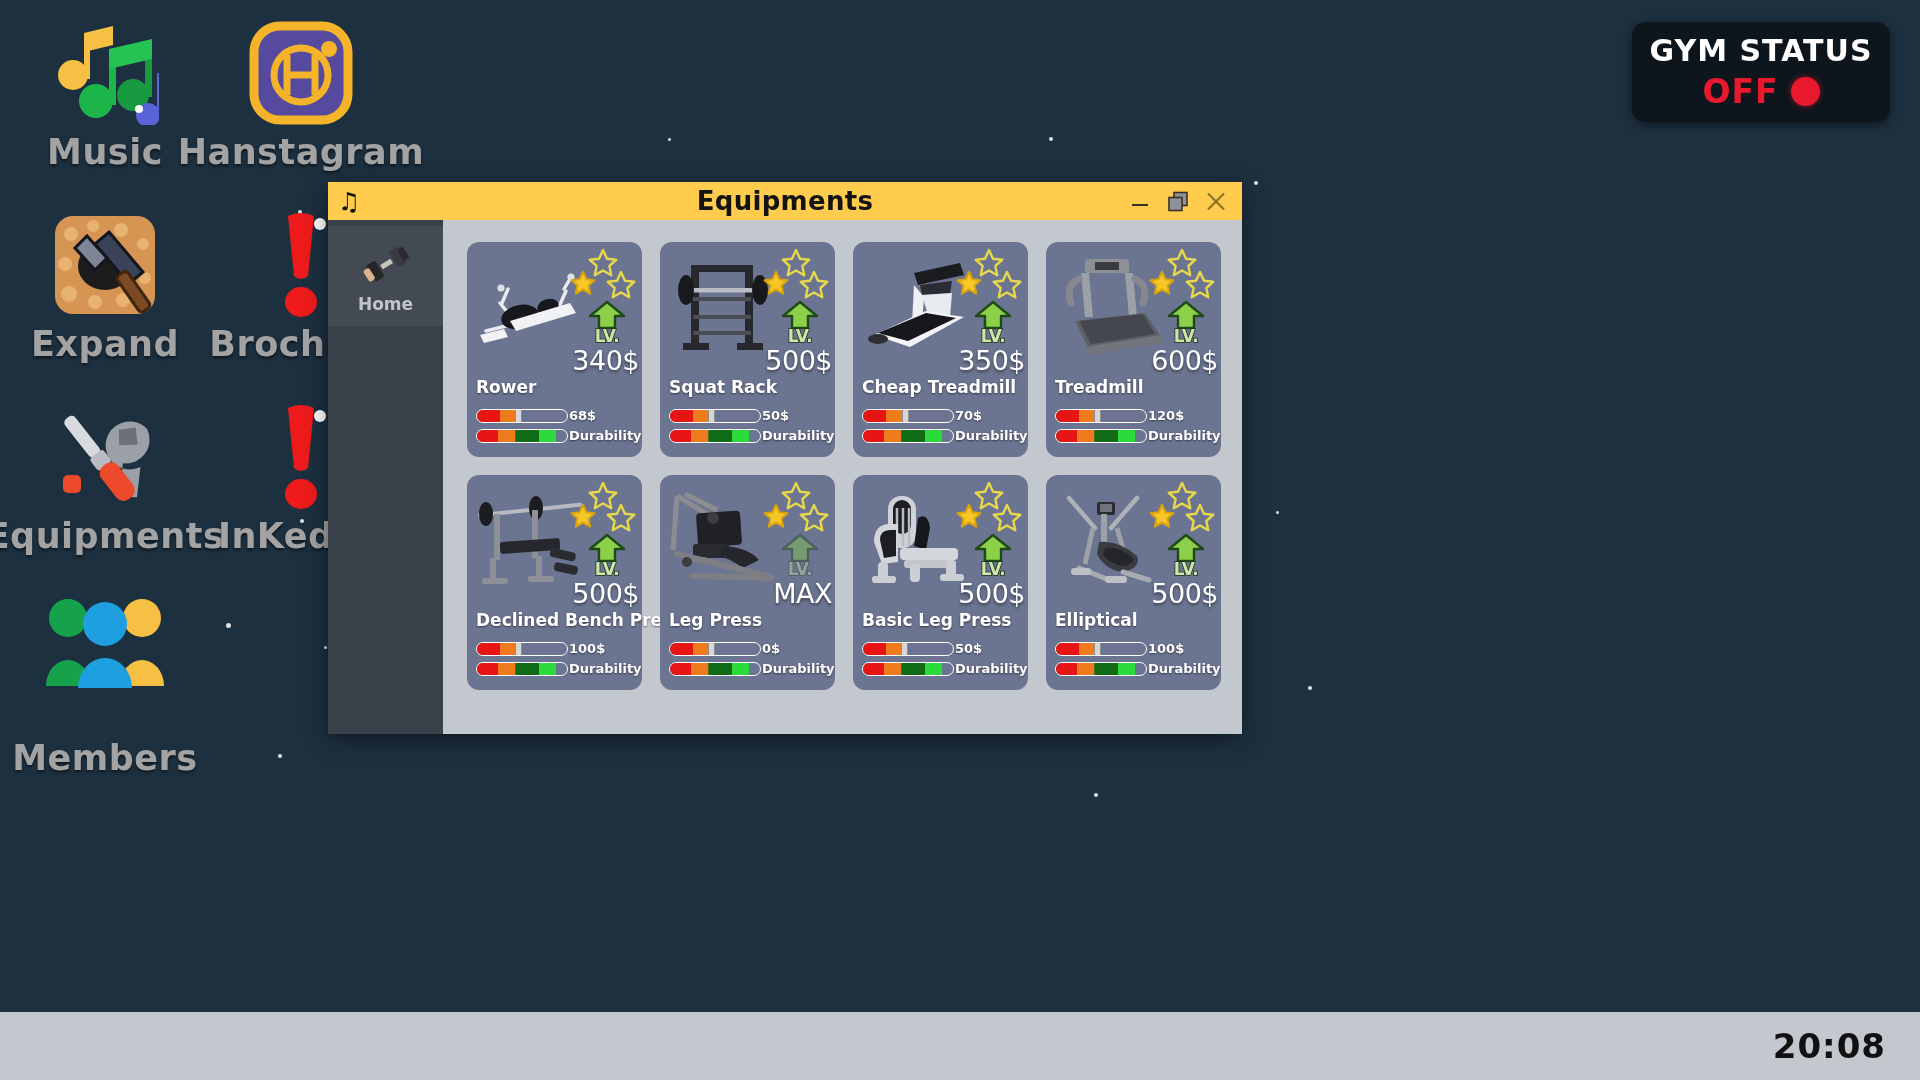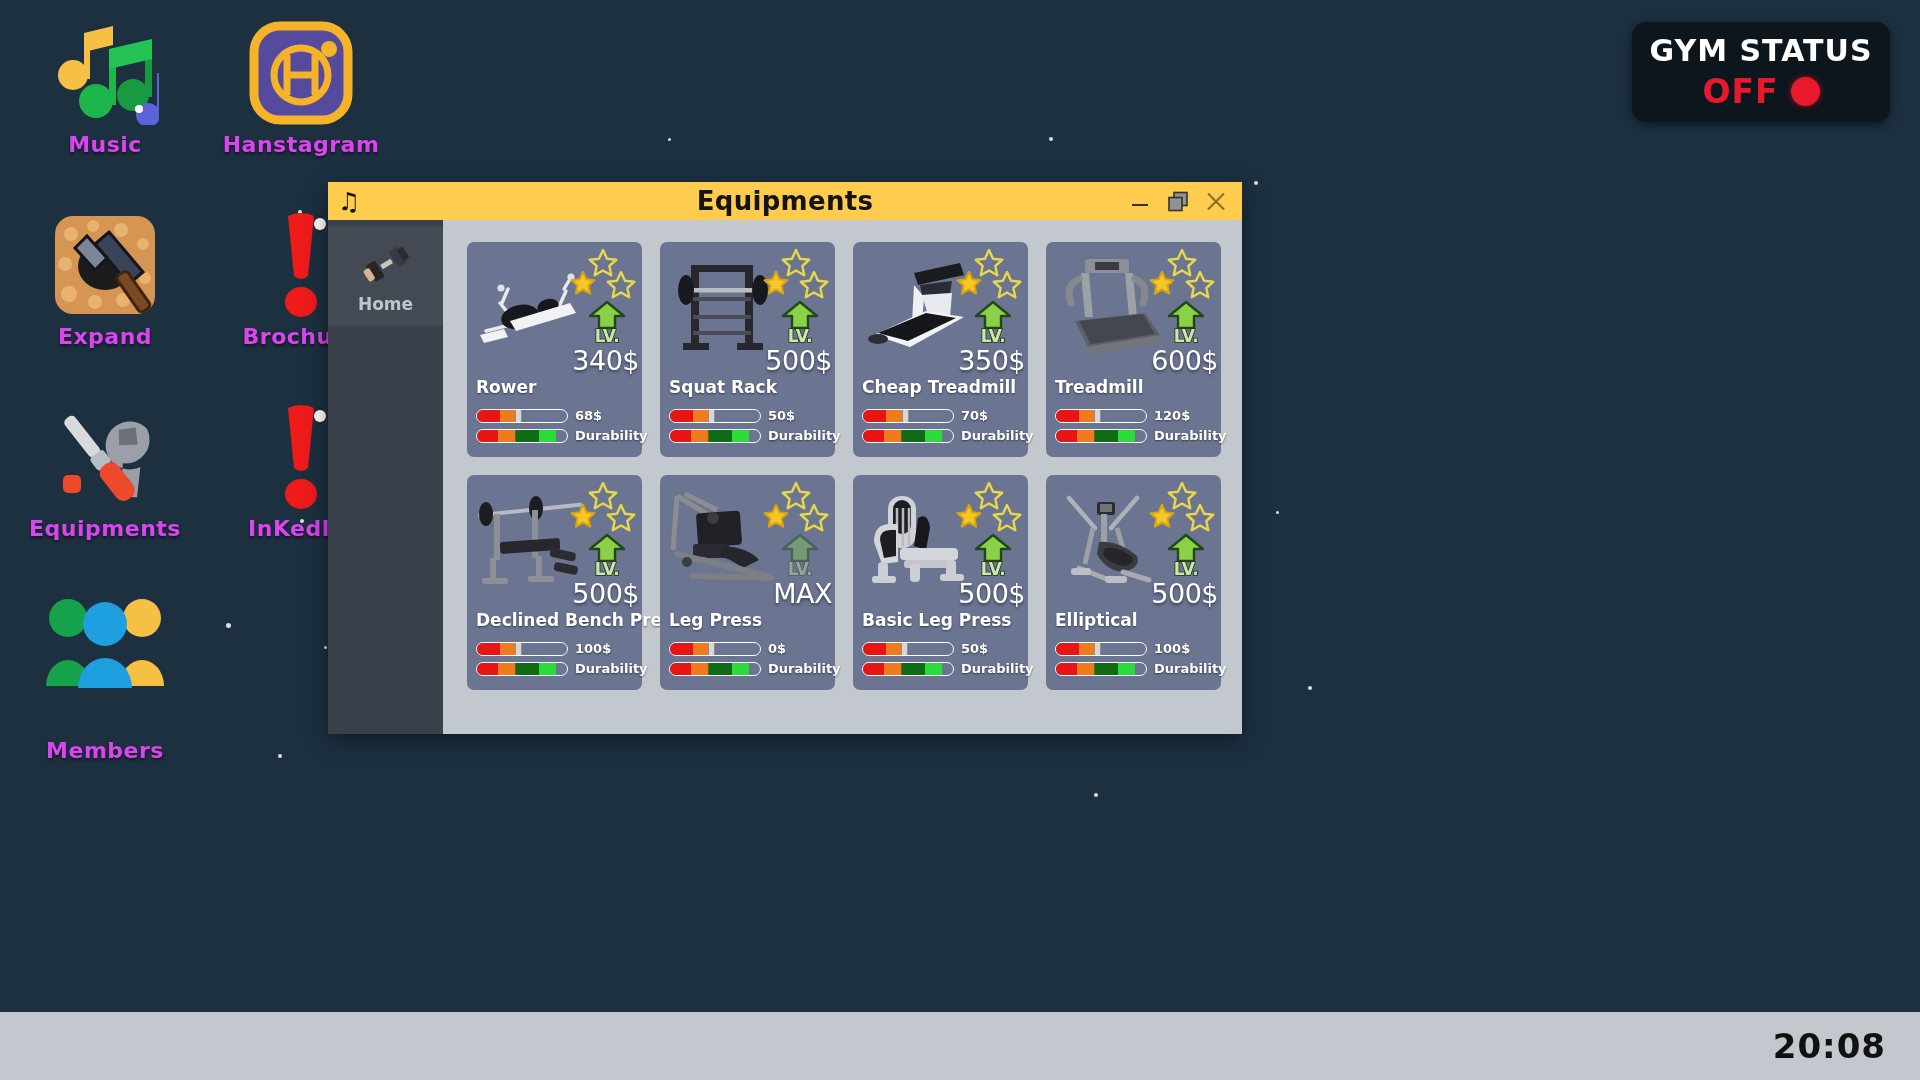--- a/index.html
+++ b/index.html
@@ -14,21 +14,21 @@
   .particle{position:absolute;background:#fff;border-radius:50%;opacity:.85;}
 
   #icon-grid{position:absolute;left:0;top:14px;width:420px;}
   .desk-icon{
     position:absolute;width:210px;height:170px;
     display:flex;flex-direction:column;align-items:center;justify-content:flex-start;
     cursor:pointer;
   }
   .desk-icon .glyph{height:118px;display:flex;align-items:center;justify-content:center;}
   .desk-icon .dlabel{
-    color:#d946ef;font-weight:bold;font-size:22px;letter-spacing:.5px;
+    color:#a3a3a3;font-weight:bold;font-size:35px;letter-spacing:.5px;
     font-family:"DejaVu Sans", sans-serif;white-space:nowrap;
     text-shadow:0 2px 3px rgba(0,0,0,.55);
   }
 
   
   #gym-status{
     position:absolute;right:30px;top:22px;width:258px;height:100px;
     background:#0d151d;border-radius:14px;
     box-shadow:0 3px 10px rgba(0,0,0,.5);
     display:flex;flex-direction:column;align-items:center;justify-content:center;gap:4px;
@@ -64,21 +64,21 @@
     width:100%;height:100px;display:flex;flex-direction:column;
     align-items:center;justify-content:center;gap:2px;cursor:pointer;
     background:#434a54;
   }
   .side-tab .st-label{color:#c0c4cb;font-weight:bold;font-size:17px;}
 
   #content{flex:1;padding:22px 22px 0 24px;}
   #grid{display:grid;grid-template-columns:repeat(4,175px);gap:18px 18px;}
 
   .card{
-    width:175px;height:215px;background:#6b7490;border-radius:7px;
+    width:175px;height:215px;background:#6b7490;border-radius:12px;
     position:relative;cursor:pointer;overflow:visible;
   }
   .card-art{position:absolute;left:0;top:6px;width:128px;height:110px;display:flex;align-items:center;justify-content:center;}
   .card-art svg{width:122px;height:104px;}
 
   .stars{position:absolute;right:4px;top:6px;width:68px;height:52px;}
   .star{position:absolute;}
   .star.s-top{left:18px;top:0;}
   .star.s-left{left:0;top:22px;}
   .star.s-right{left:36px;top:22px;}
@@ -94,21 +94,21 @@
     position:absolute;right:3px;top:103px;
     font-weight:normal;font-size:27px;color:#fff;letter-spacing:-.5px;
     text-shadow:0 2px 3px rgba(0,0,0,.45);white-space:nowrap;
   }
   .cname{
     position:absolute;left:9px;top:135px;
     font-weight:bold;font-size:17px;color:#fff;white-space:nowrap;
     text-shadow:0 1px 2px rgba(0,0,0,.5);
   }
 
-  .bar-row{position:absolute;left:9px;display:flex;align-items:center;gap:7px;}
+  .bar-row{position:absolute;left:9px;display:flex;align-items:center;gap:1px;}
   .bar-row.r1{top:166px;}
   .bar-row.r2{top:186px;}
   .bar{
     width:92px;height:14px;border-radius:7px;position:relative;
     border:1.5px solid #fff;box-sizing:border-box;overflow:hidden;
   }
   .bar .fill{position:absolute;left:0;top:0;bottom:0;}
   .bar .knob{
     position:absolute;top:-4px;width:7px;height:21px;border-radius:3px;
     background:#d7d7d7;border:1px solid #8d8d8d;box-sizing:border-box;

